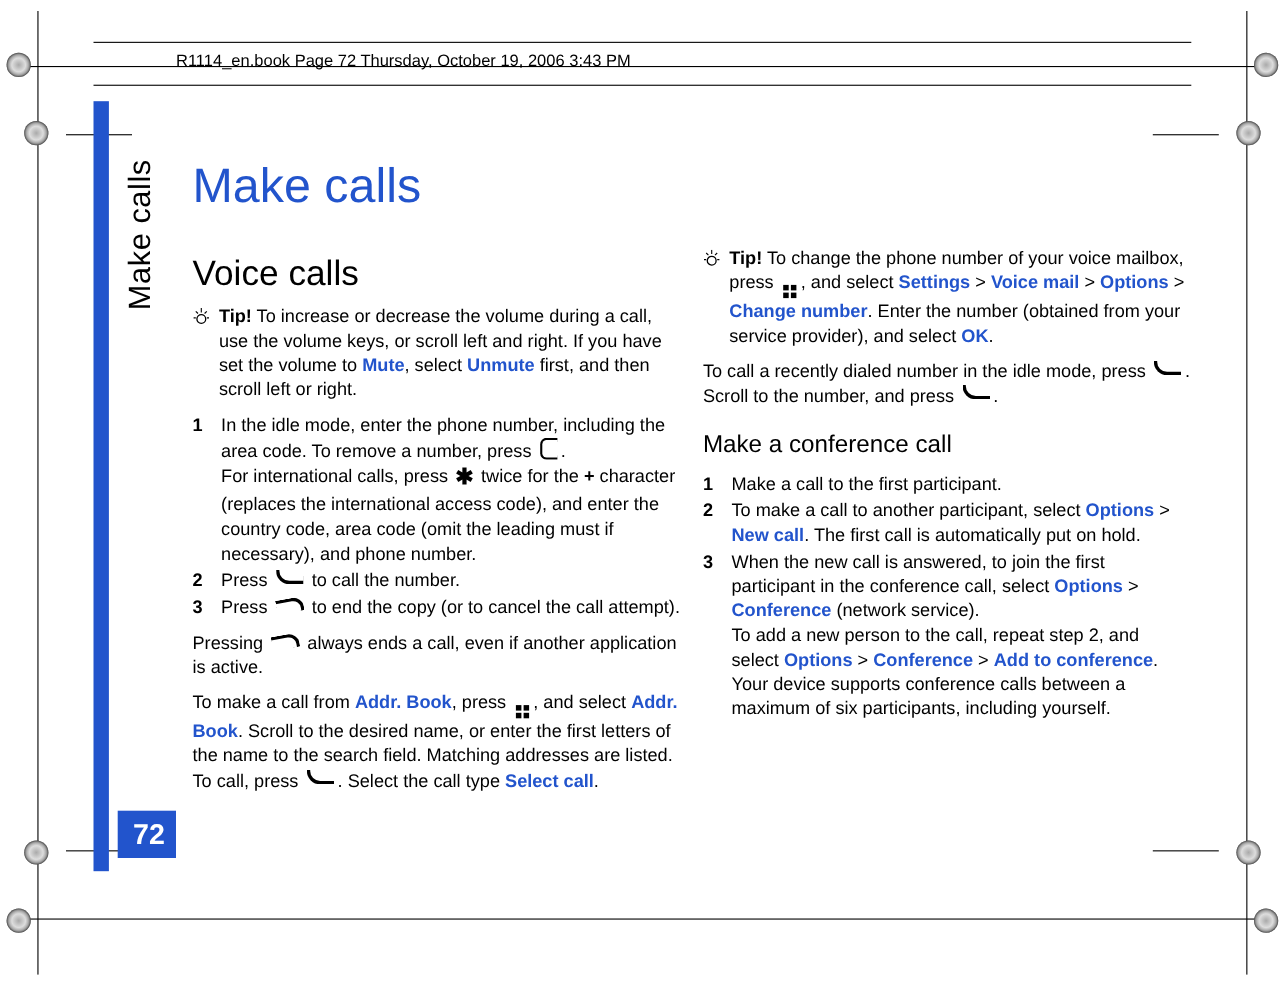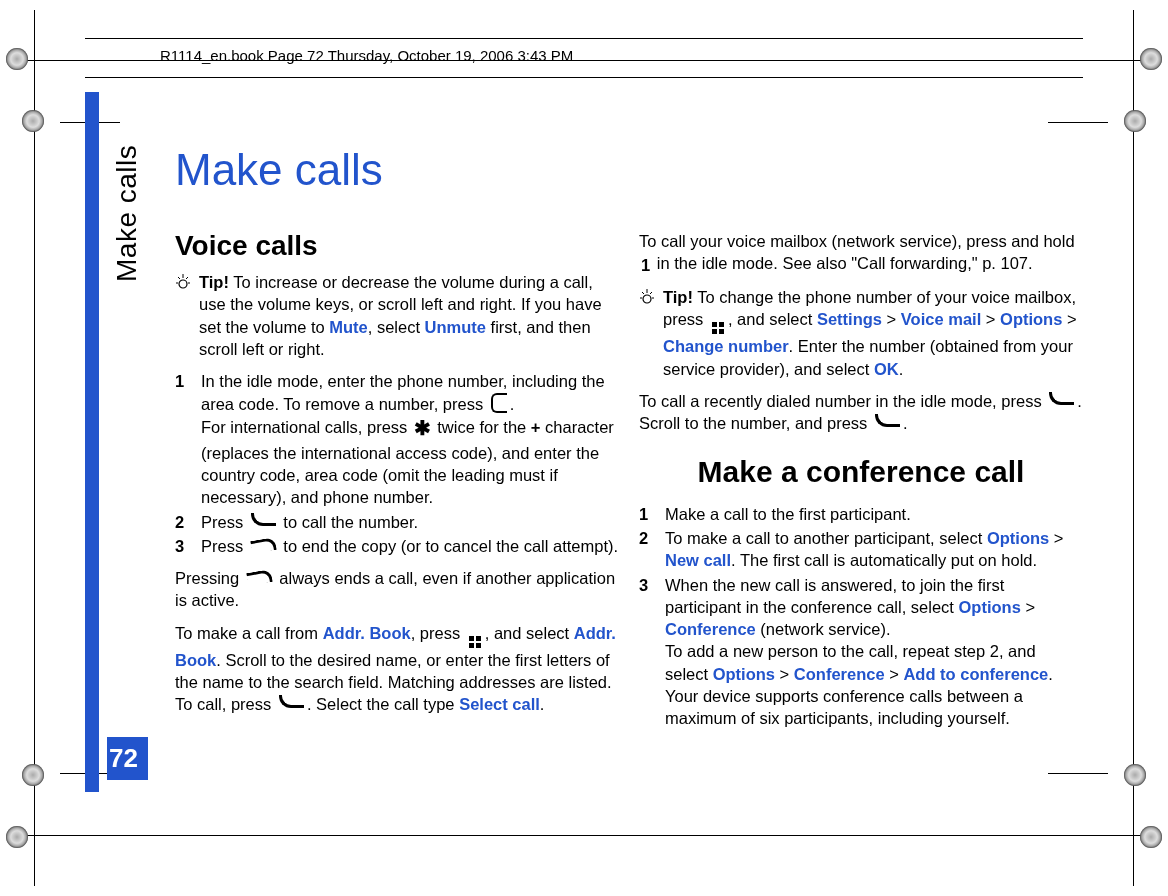--- a/index.html
+++ b/index.html
@@ -66,21 +66,21 @@
     white-space: nowrap;
   }
   .page-number {
     position: absolute;
     left: 22px;
     bottom: 12px;
     font-size: 26px;
     font-weight: 700;
     color: #fff;
     background: #2254cc;
-    padding: 6px 10px 6px 2px;
+    padding: 6px 10px 6px 14px;
   }
 
   .content {
     position: absolute;
     left: 90px;
     top: 48px;
     right: 0;
     bottom: 0;
     display: flex;
     gap: 20px;
@@ -90,29 +90,28 @@
     font-size: 16.5px;
     line-height: 1.35;
   }
   h1 {
     color: #2254cc;
     font-size: 44px;
     font-weight: 400;
     margin: 0 0 28px 0;
   }
   h2 {
-    font-size: 28px;
-    font-weight: 700;
+    font-size: 32px;
+    font-weight: 400;
     margin: 16px 0 6px 0;
   }
   h3 {
-    font-size: 30px;
-    font-weight: 700;
+    font-size: 22px;
+    font-weight: 400;
     margin: 18px 0 10px 0;
-    text-align: center;
   }
   .link { color: #2254cc; font-weight: 700; }
   .tip-row {
     display: flex;
     gap: 8px;
     margin: 4px 0 10px 0;
   }
   .tip-icon {
     width: 16px;
     height: 16px;
@@ -224,23 +223,20 @@
         <span>To make a call from </span><span class="link">Addr. Book</span><span>, press </span><span class="ico-menu">
             <span></span>
             <span></span>
             <span></span>
             <span></span>
           </span><span>, and select </span><span class="link">Addr. Book</span><span>. Scroll to the desired name, or enter the first letters of the name to the search field. Matching addresses are listed. To call, press </span><span class="ico-send"></span><span>. Select the call type </span><span class="link">Select call</span><span>.</span>
       </p>
     </div>
 
     <div class="col" style="padding-top:80px;">
-      <p>
-        <span>To call your voice mailbox (network service), press and hold </span><span class="ico-1 icon-inline">1</span><span> in the idle mode. See also "Call forwarding," p. 107.</span>
-      </p>
 
       <div class="tip-row">
         <span class="tip-icon">
           <svg width="16" height="16" viewBox="0 0 16 16">
               <circle cx="8" cy="10" r="4" fill="none" stroke="#000" stroke-width="1.2"></circle>
               <line x1="8" y1="0" x2="8" y2="4" stroke="#000"></line>
               <line x1="3" y1="3" x2="5" y2="5" stroke="#000"></line>
               <line x1="13" y1="3" x2="11" y2="5" stroke="#000"></line>
               <line x1="1" y1="9" x2="3" y2="9" stroke="#000"></line>
               <line x1="13" y1="9" x2="15" y2="9" stroke="#000"></line>

